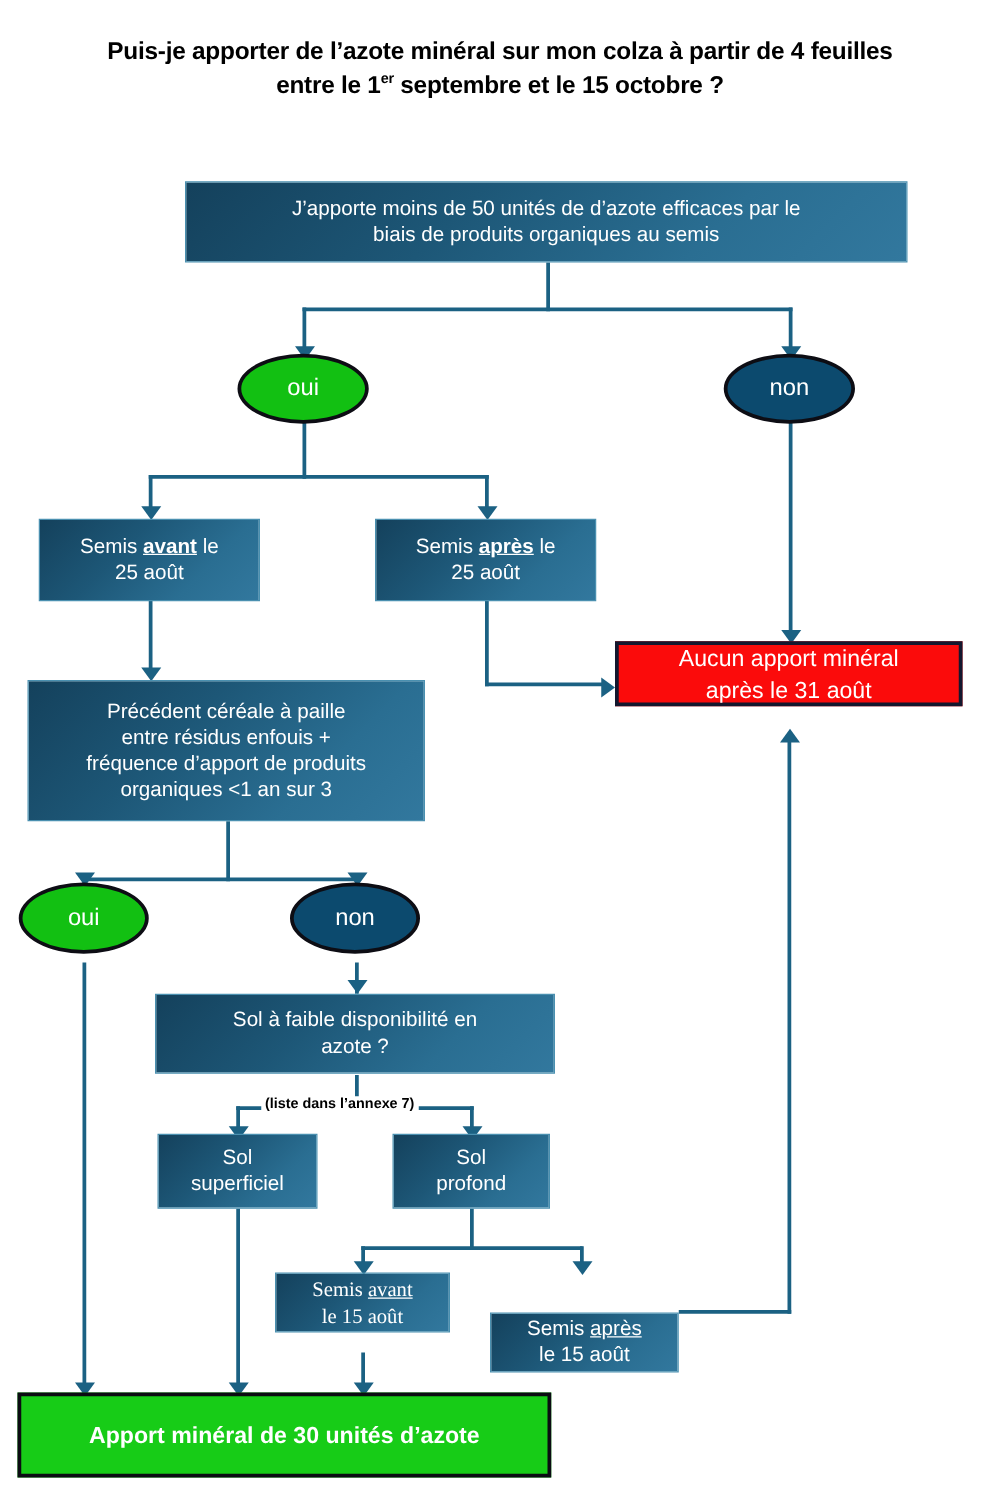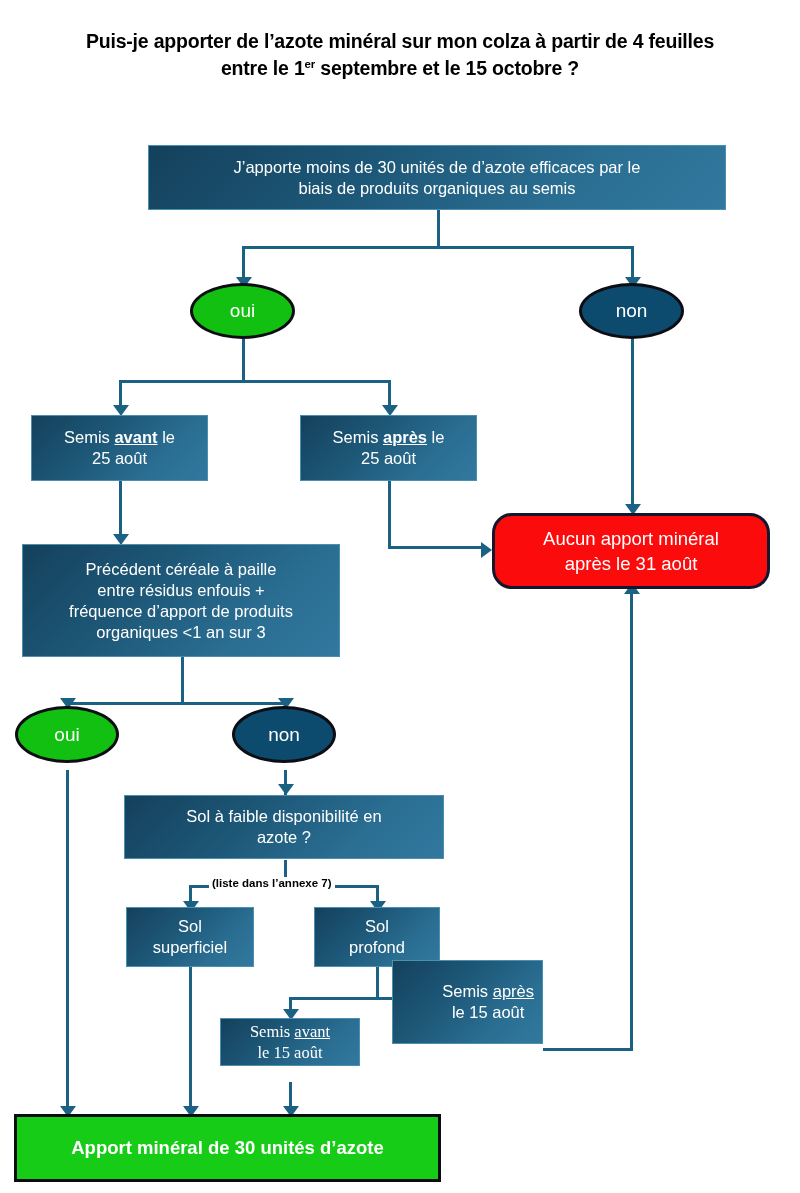--- a/index.html
+++ b/index.html
@@ -139,21 +139,21 @@
 
   <div class="ln vl" style="left:289px;top:1082px;height:33px;"></div>
   <div class="arw down" style="left:283px;top:1106px;"></div>
 
   <div class="ln hl" style="left:543px;top:1048px;width:90px;"></div>
   <div class="ln vl" style="left:630px;top:592px;height:459px;"></div>
   <div class="arw up" style="left:624px;top:583px;"></div>
 
   <div class="node box" style="left:148px;top:145px;width:578px;height:65px;">
     <div class="t">
-      <span>J’apporte moins de 30 unités de d’azote efficaces par le</span><br>
+      <span>J’apporte moins de 50 unités de d’azote efficaces par le</span><br>
       <span>biais de produits organiques au semis</span>
     </div>
   </div>
 
   <div class="node oval green" style="left:190px;top:283px;width:105px;height:56px;">
     <span>oui</span>
   </div>
 
   <div class="node oval red" style="left:579px;top:283px;width:105px;height:56px;">
     <span>non</span>
@@ -166,21 +166,21 @@
     </div>
   </div>
 
   <div class="node box" style="left:300px;top:415px;width:177px;height:66px;">
     <div class="t">
       <span>Semis </span><b>après</b><span> le</span><br>
       <span>25 août</span>
     </div>
   </div>
 
-  <div class="node redbox" style="left:492px;top:513px;width:278px;height:76px;border-radius:20px;">
+  <div class="node redbox" style="left:492px;top:513px;width:278px;height:52px;">
     <div class="t">
       <span>Aucun apport minéral</span><br>
       <span>après le 31 août</span>
     </div>
   </div>
 
   <div class="node box" style="left:22px;top:544px;width:318px;height:113px;">
     <div class="t">
       <span>Précédent céréale à paille</span><br>
       <span>entre résidus enfouis +</span><br>
@@ -220,21 +220,21 @@
     </div>
   </div>
 
   <div class="node box" style="left:220px;top:1018px;width:140px;height:48px;font-family:Liberation Serif, serif;">
     <div class="t">
       <span>Semis </span><u>avant</u><br>
       <span>le 15 août</span>
     </div>
   </div>
 
-  <div class="node box" style="left:392px;top:960px;width:151px;height:84px;justify-content:flex-end;">
+  <div class="node box" style="left:392px;top:1050px;width:151px;height:48px;">
     <div class="t">
       <span>Semis </span><u>après</u><br>
       <span>le 15 août</span>
     </div>
   </div>
 
   <div class="node greenbox" style="left:14px;top:1114px;width:427px;height:68px;">
     <div class="t">
       <span>Apport minéral de 30 unités d’azote</span><br>
     </div>

